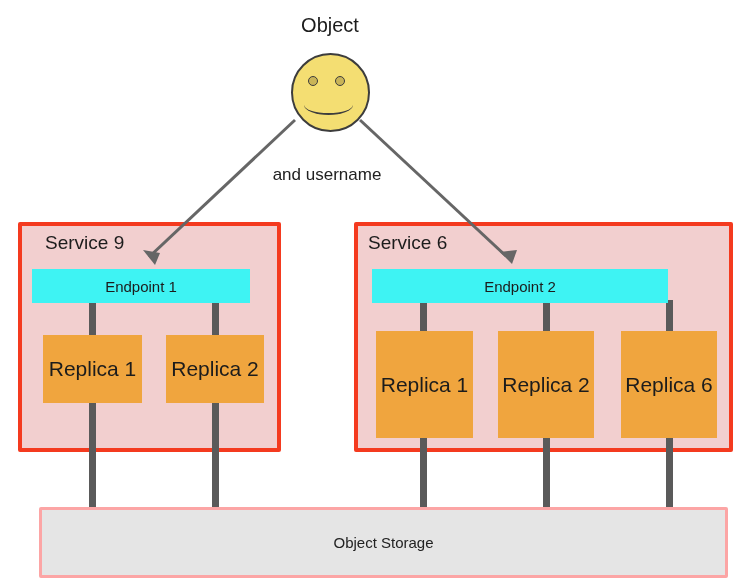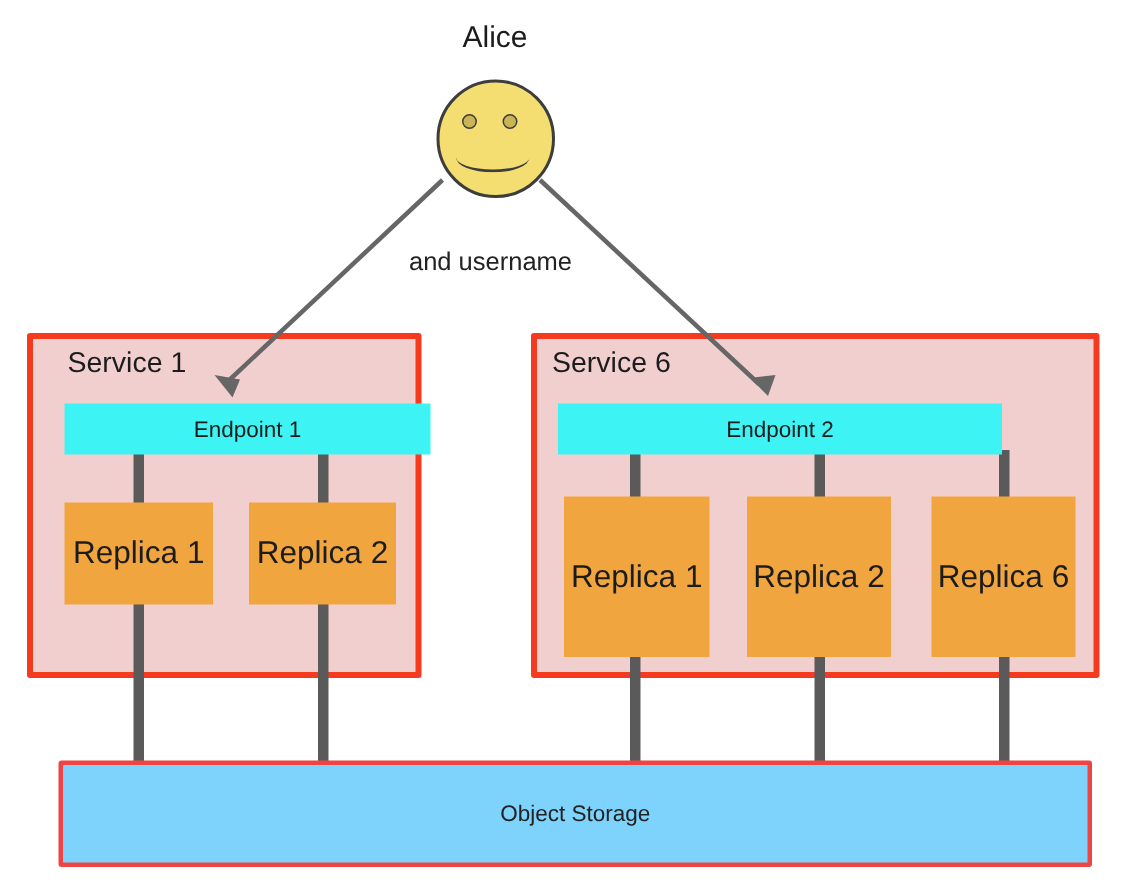--- a/index.html
+++ b/index.html
@@ -90,21 +90,21 @@
   .service-title.s2 { left: 368px; }
 
   .endpoint {
     background: var(--cyan);
     top: 269px; height: 34px;
     display: flex; align-items: center; justify-content: center;
     font-size: 15px;
     color: var(--text-dark);
     z-index: 2;
   }
-  .endpoint.e1 { left: 43px;  width: 244px; }
+  .endpoint.e1 { left: 32px;  width: 218px; }
   .endpoint.e2 { left: 372px; width: 296px; }
 
   .replica {
     background: var(--orange);
     display: flex; align-items: center; justify-content: center;
     font-size: 21px;
     color: var(--text-dark);
     z-index: 2;
   }
   .replica.s1 { top: 335px; height: 68px; }
@@ -122,22 +122,22 @@
     z-index: 1;
   }
   .vline.l1 { left: 89px; }
   .vline.l2 { left: 212px; }
   .vline.l3 { left: 420px; }
   .vline.l4 { left: 543px; }
   .vline.l5 { left: 666px; }
 
   .storage {
     left: 39px; top: 507px; width: 689px; height: 71px;
-    background: #7dd3fc;
-    border: 3px solid #ef4444;
+    background: #e5e5e5;
+    border: 3px solid #fca5a5;
     border-radius: 2px;
     display: flex; align-items: center; justify-content: center;
     font-size: 15px;
     color: #222222;
     z-index: 2;
   }
 
   svg.arrows {
     position: absolute;
     left: 0; top: 0;
@@ -146,21 +146,21 @@
     pointer-events: none;
   }
   svg.arrows line { stroke: var(--arrow-gray); stroke-width: 3; }
   svg.arrows .head { fill: var(--arrow-gray); }
 </style>
 </head>
 <body>
 
 <div class="canvas">
 
-  <div class="abs person-label">Alice</div>
+  <div class="abs person-label">Object</div>
   <div class="abs face">
     <div class="eye left"></div>
     <div class="eye right"></div>
     <div class="smile"></div>
   </div>
 
   <div class="abs annotation">
     <div>and username</div>
   </div>
 
@@ -171,21 +171,21 @@
     <polygon class="head" points="512,264 500,252 517,250"></polygon>
   </svg>
 
   <div class="abs vline l1"></div>
   <div class="abs vline l2"></div>
   <div class="abs vline l3"></div>
   <div class="abs vline l4"></div>
   <div class="abs vline l5"></div>
 
   <div class="abs service-box s1"></div>
-  <div class="abs service-title s1">Service 1</div>
+  <div class="abs service-title s1">Service 9</div>
   <div class="abs endpoint e1">Endpoint 1</div>
   <div class="abs replica s1 r1a">Replica 1</div>
   <div class="abs replica s1 r1b">Replica 2</div>
 
   <div class="abs service-box s2"></div>
   <div class="abs service-title s2">Service 6</div>
   <div class="abs endpoint e2">Endpoint 2</div>
   <div class="abs replica s2 r2a">Replica 1</div>
   <div class="abs replica s2 r2b">Replica 2</div>
   <div class="abs replica s2 r2c">Replica 6</div>

